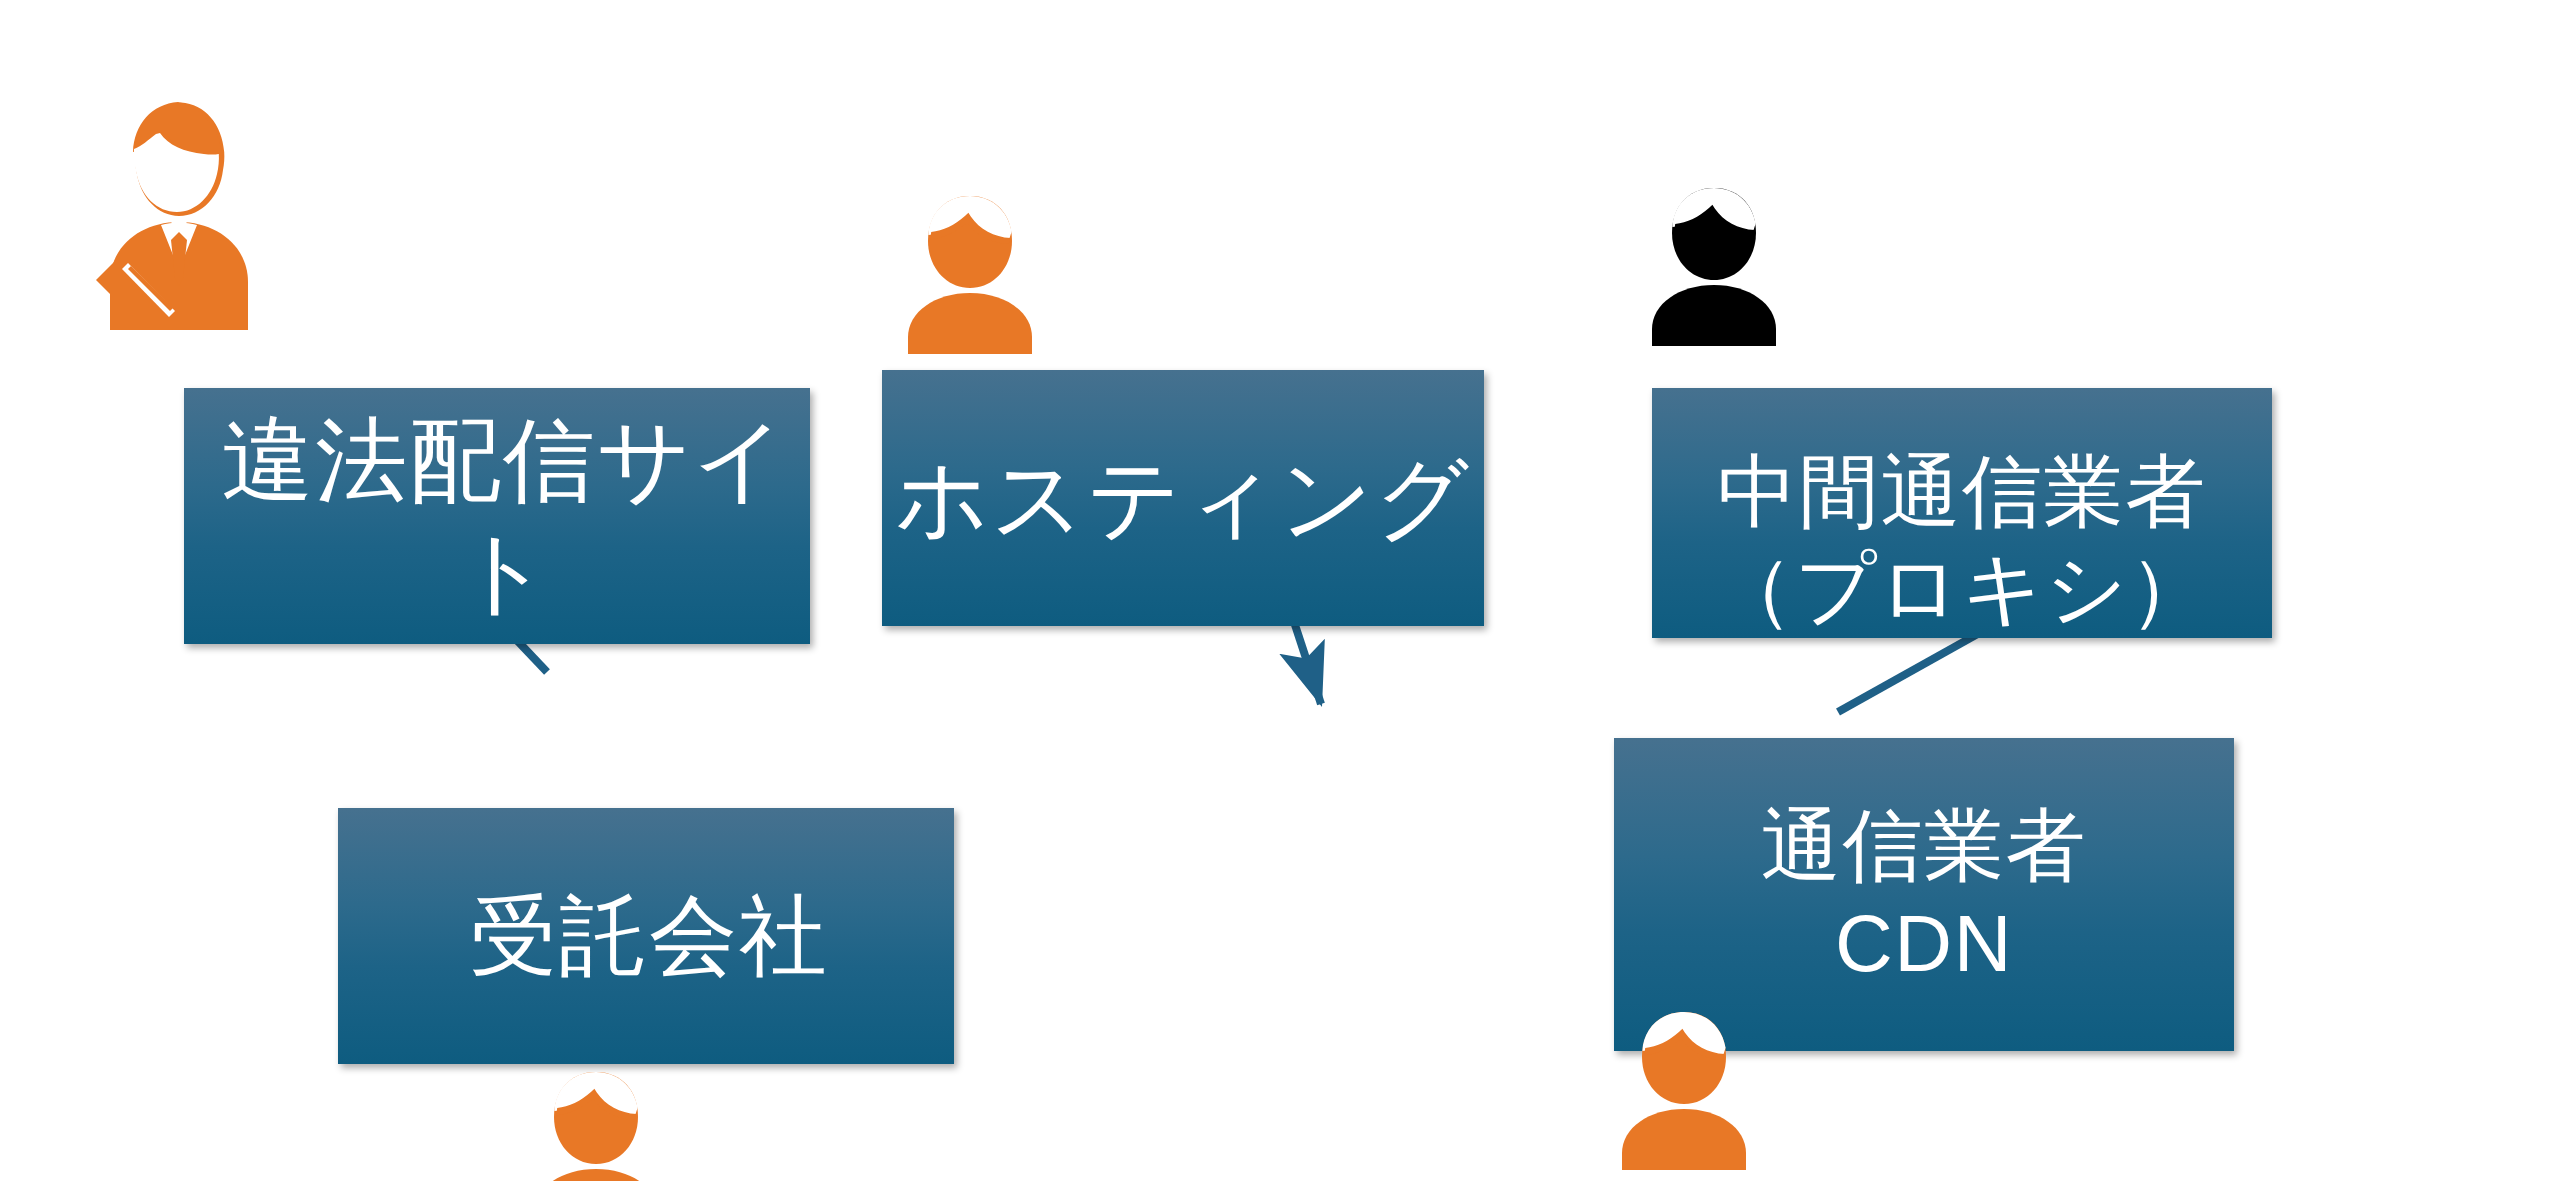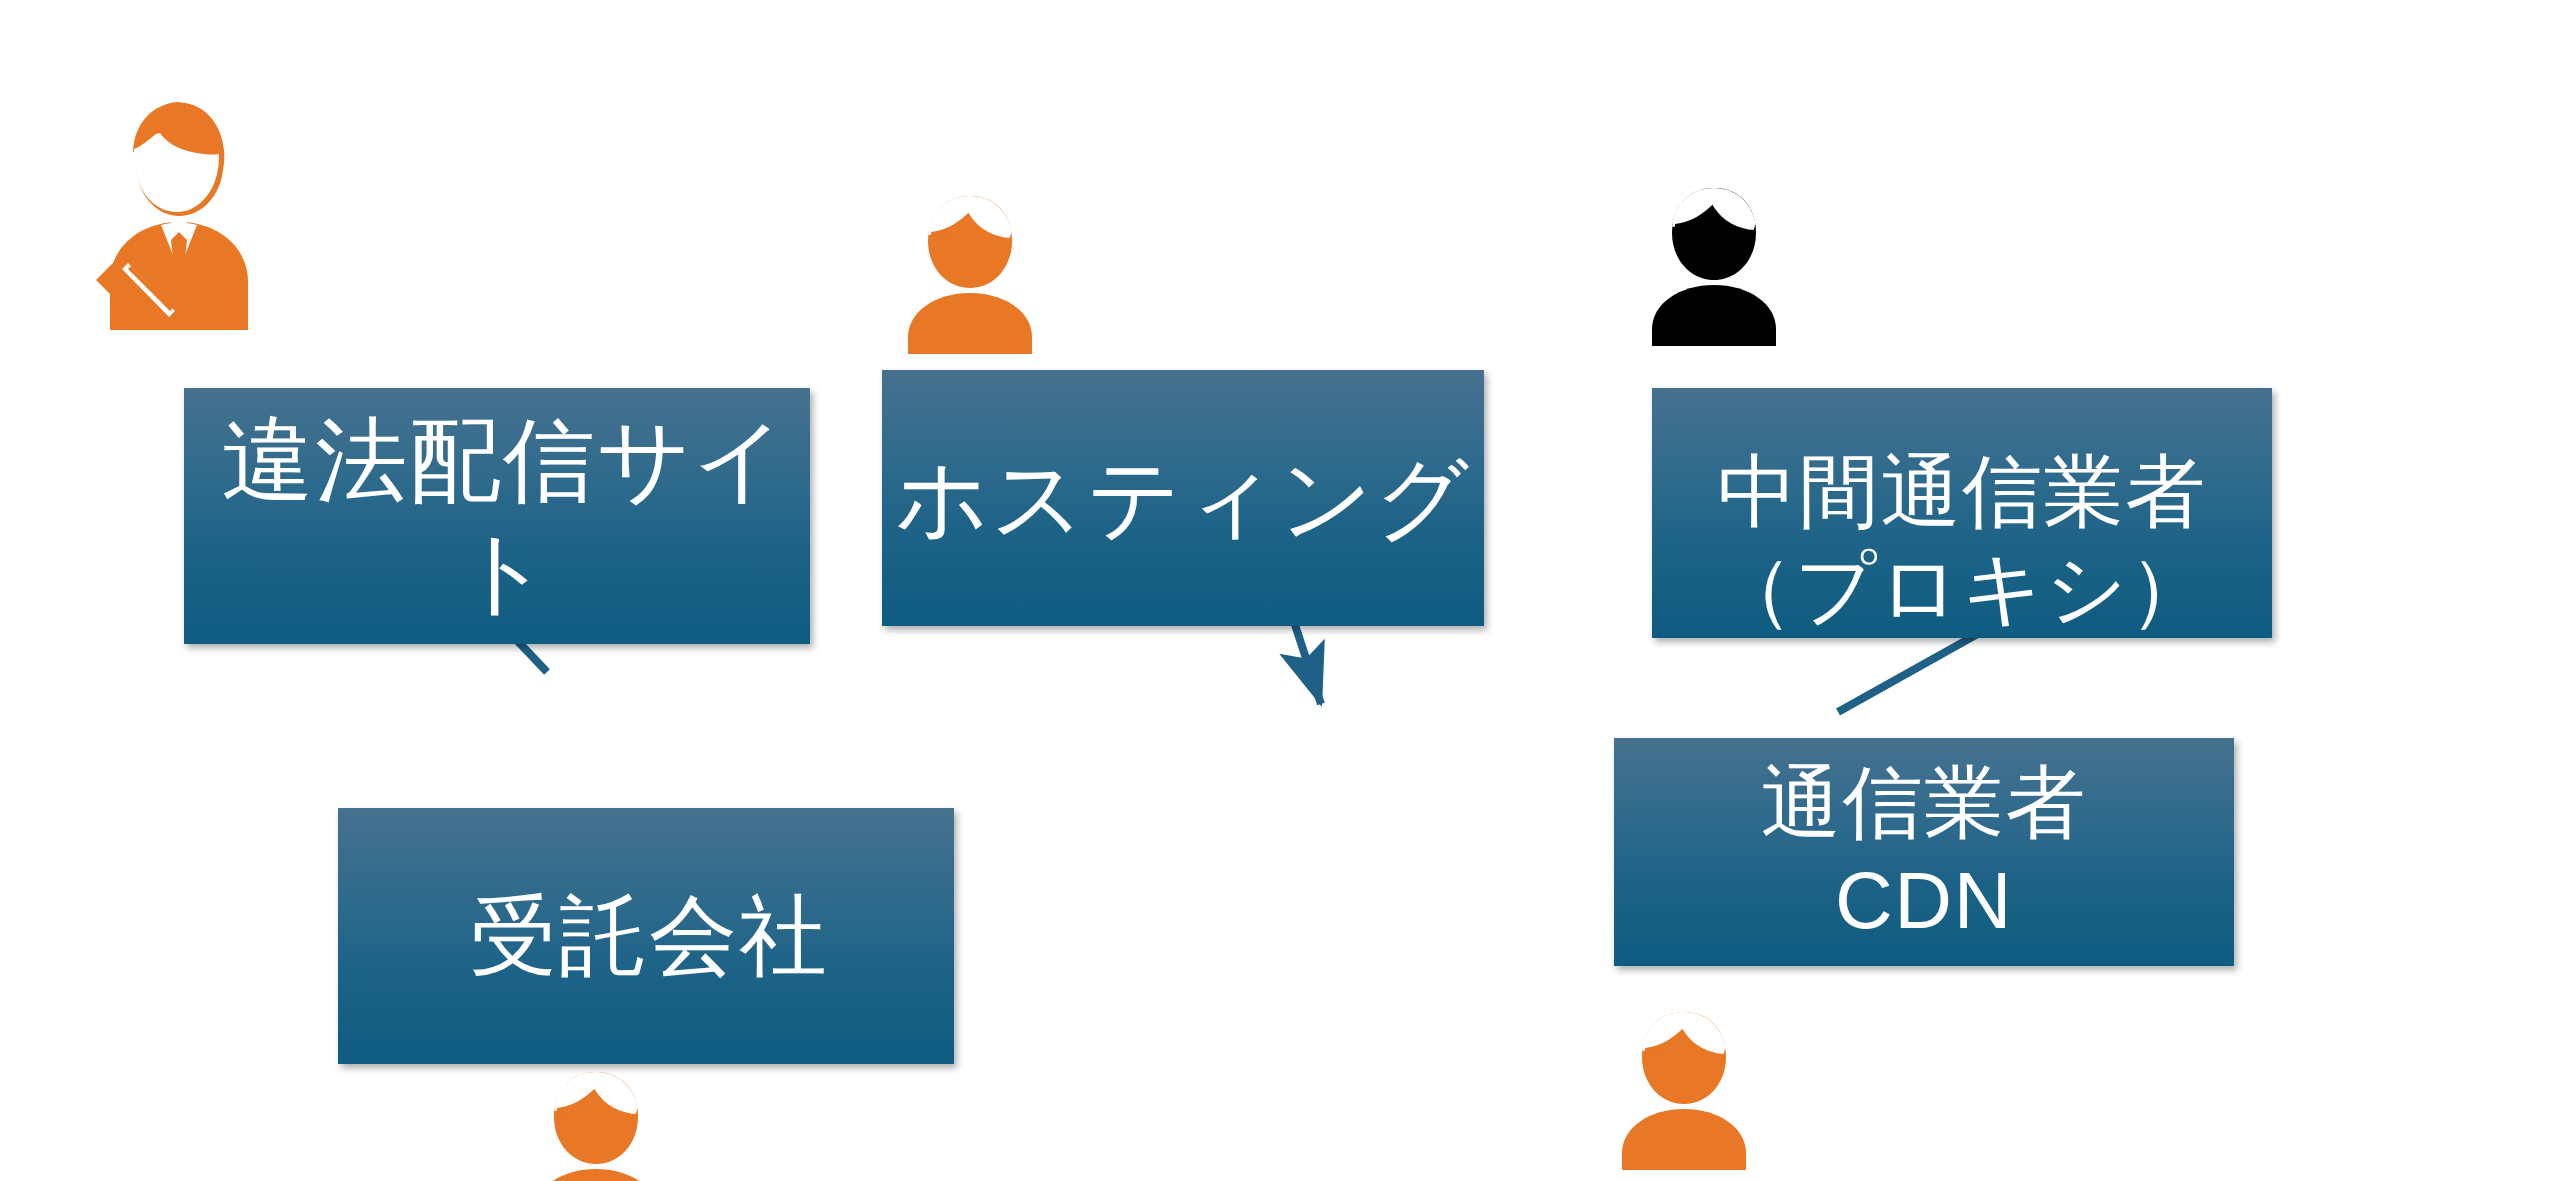--- a/index.html
+++ b/index.html
@@ -108,21 +108,21 @@
 
   <div class="node" id="node-proxy" style="left: 1652px; top: 388px; width: 620px; height: 250px; font-size: 80px;">
     <span class="node-label">中間通信業者
 （プロキシ）</span>
   </div>
 
   <div class="node" id="node-contractor" style="left: 338px; top: 808px; width: 616px; height: 256px; font-size: 88px; padding-left: 6px;">
     <span class="node-label">受託会社</span>
   </div>
 
-  <div class="node" id="node-cdn" style="left: 1614px; top: 738px; width: 620px; height: 228px; font-size: 80px;">
+  <div class="node" id="node-cdn" style="left: 1614px; top: 738px; width: 620px; height: 313px; font-size: 80px;">
     <span class="node-label">通信業者
 CDN</span>
   </div>
 
   <div class="icon" id="icon-judge" style="left: 84px; top: 90px; font-size: 32px;">
     <svg viewBox="0 0 122 125" width="244" height="250" xmlns="http://www.w3.org/2000/svg">
       <g fill="#E87826">
 
         <path d="M46.5 6.5 C33 8.5 25.5 19 25.5 33 c0 3 .3 6 .9 8.8
                  C28.5 54 37 63 47.5 63 C59 63 68 53 69.5 40

